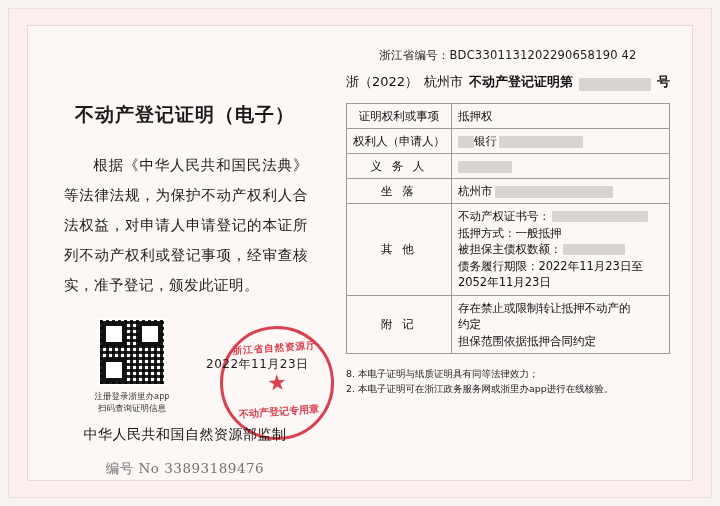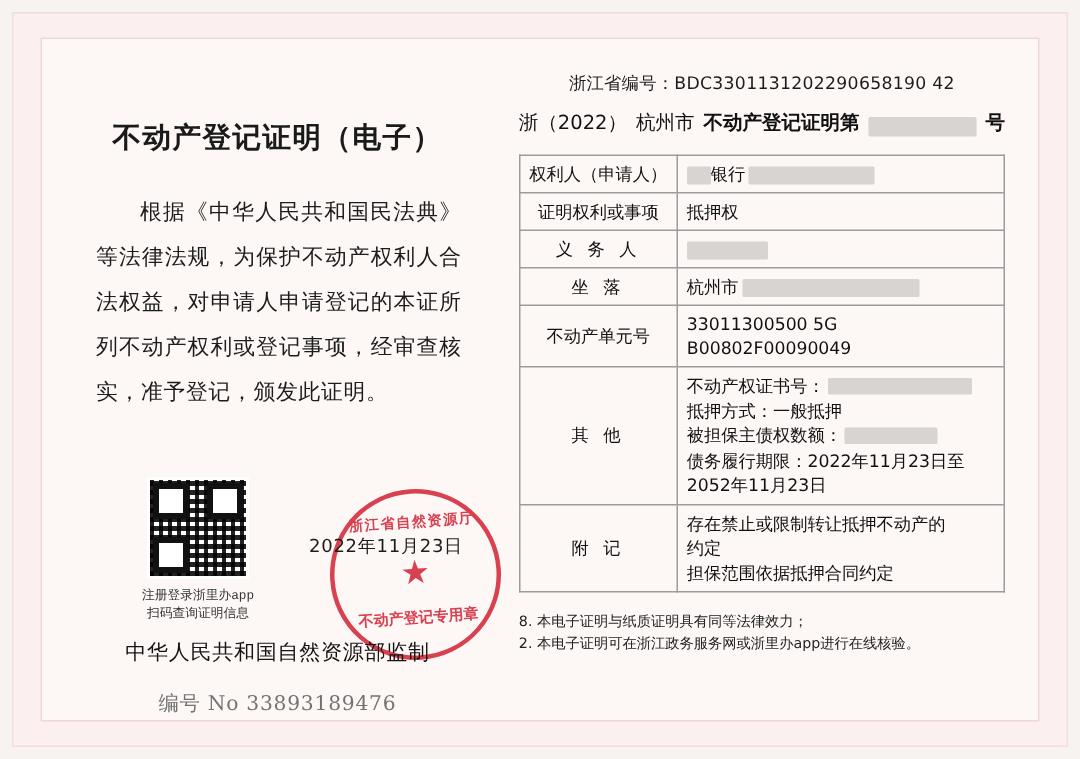--- a/index.html
+++ b/index.html
@@ -52,21 +52,21 @@
     width: 348px;
     box-sizing: border-box;
     padding: 24px 18px 8px 18px;
   }
   .doc-title {
     text-align: center;
     font-size: 19px;
     font-weight: bold;
     color: #1a1a1a;
     letter-spacing: 1px;
-    margin-top: 29px;
+    margin-top: 52px;
     font-family: "DejaVu Serif", "Liberation Serif", serif;
   }
   .doc-body {
     margin-top: 22px;
     padding: 0 16px 0 18px;
     font-size: 14.5px;
     line-height: 30px;
     color: #1c1c1c;
     text-align: justify;
     letter-spacing: 0.5px;
@@ -311,38 +311,34 @@
             <span>杭州市</span>
             <span style="width:6px"></span>
             <span class="bold">不动产登记证明第</span>
             <span class="redact-inline" style="width:72px;height:13px;margin:0 6px;"></span>
             <span class="bold">号</span>
           </div>
 
           <table class="reg">
             <tbody>
               <tr>
+                <td class="label tight">证明权利或事项</td>
+                <td class="value"><span>抵押权</span></td>
+              </tr>
+              <tr>
                 <td class="label tight">权利人（申请人）</td>
                 <td class="value"><span class="redact-inline" style="width:16px;height:12px;"></span><span>银行</span><span class="redact-inline" style="width:84px;height:12px;margin-left:2px;"></span></td>
               </tr>
               <tr>
-                <td class="label tight">证明权利或事项</td>
-                <td class="value"><span>抵押权</span></td>
-              </tr>
-              <tr>
                 <td class="label">义 务 人</td>
                 <td class="value"><span class="redact-inline" style="width:54px;height:12px;"></span></td>
               </tr>
               <tr>
                 <td class="label">坐 落</td>
                 <td class="value"><span>杭州市</span><span class="redact-inline" style="width:118px;height:12px;margin-left:3px;"></span></td>
-              </tr>
-              <tr>
-                <td class="label tight">不动产单元号</td>
-                <td class="value"><span>33011300500 5G B00802F00090049</span></td>
               </tr>
               <tr>
                 <td class="label">其 他</td>
                 <td class="value value-top">
                   <span class="r-line"><span>不动产权证书号：</span><span class="redact-inline" style="width:96px;height:11px;margin-left:2px;"></span></span>
                   <span class="r-line">抵押方式：一般抵押</span>
                   <span class="r-line"><span>被担保主债权数额：</span><span class="redact-inline" style="width:62px;height:11px;margin-left:2px;"></span></span>
                   <span class="r-line">债务履行期限：2022年11月23日至</span>
                   <span class="r-line">2052年11月23日</span>
                 </td>

